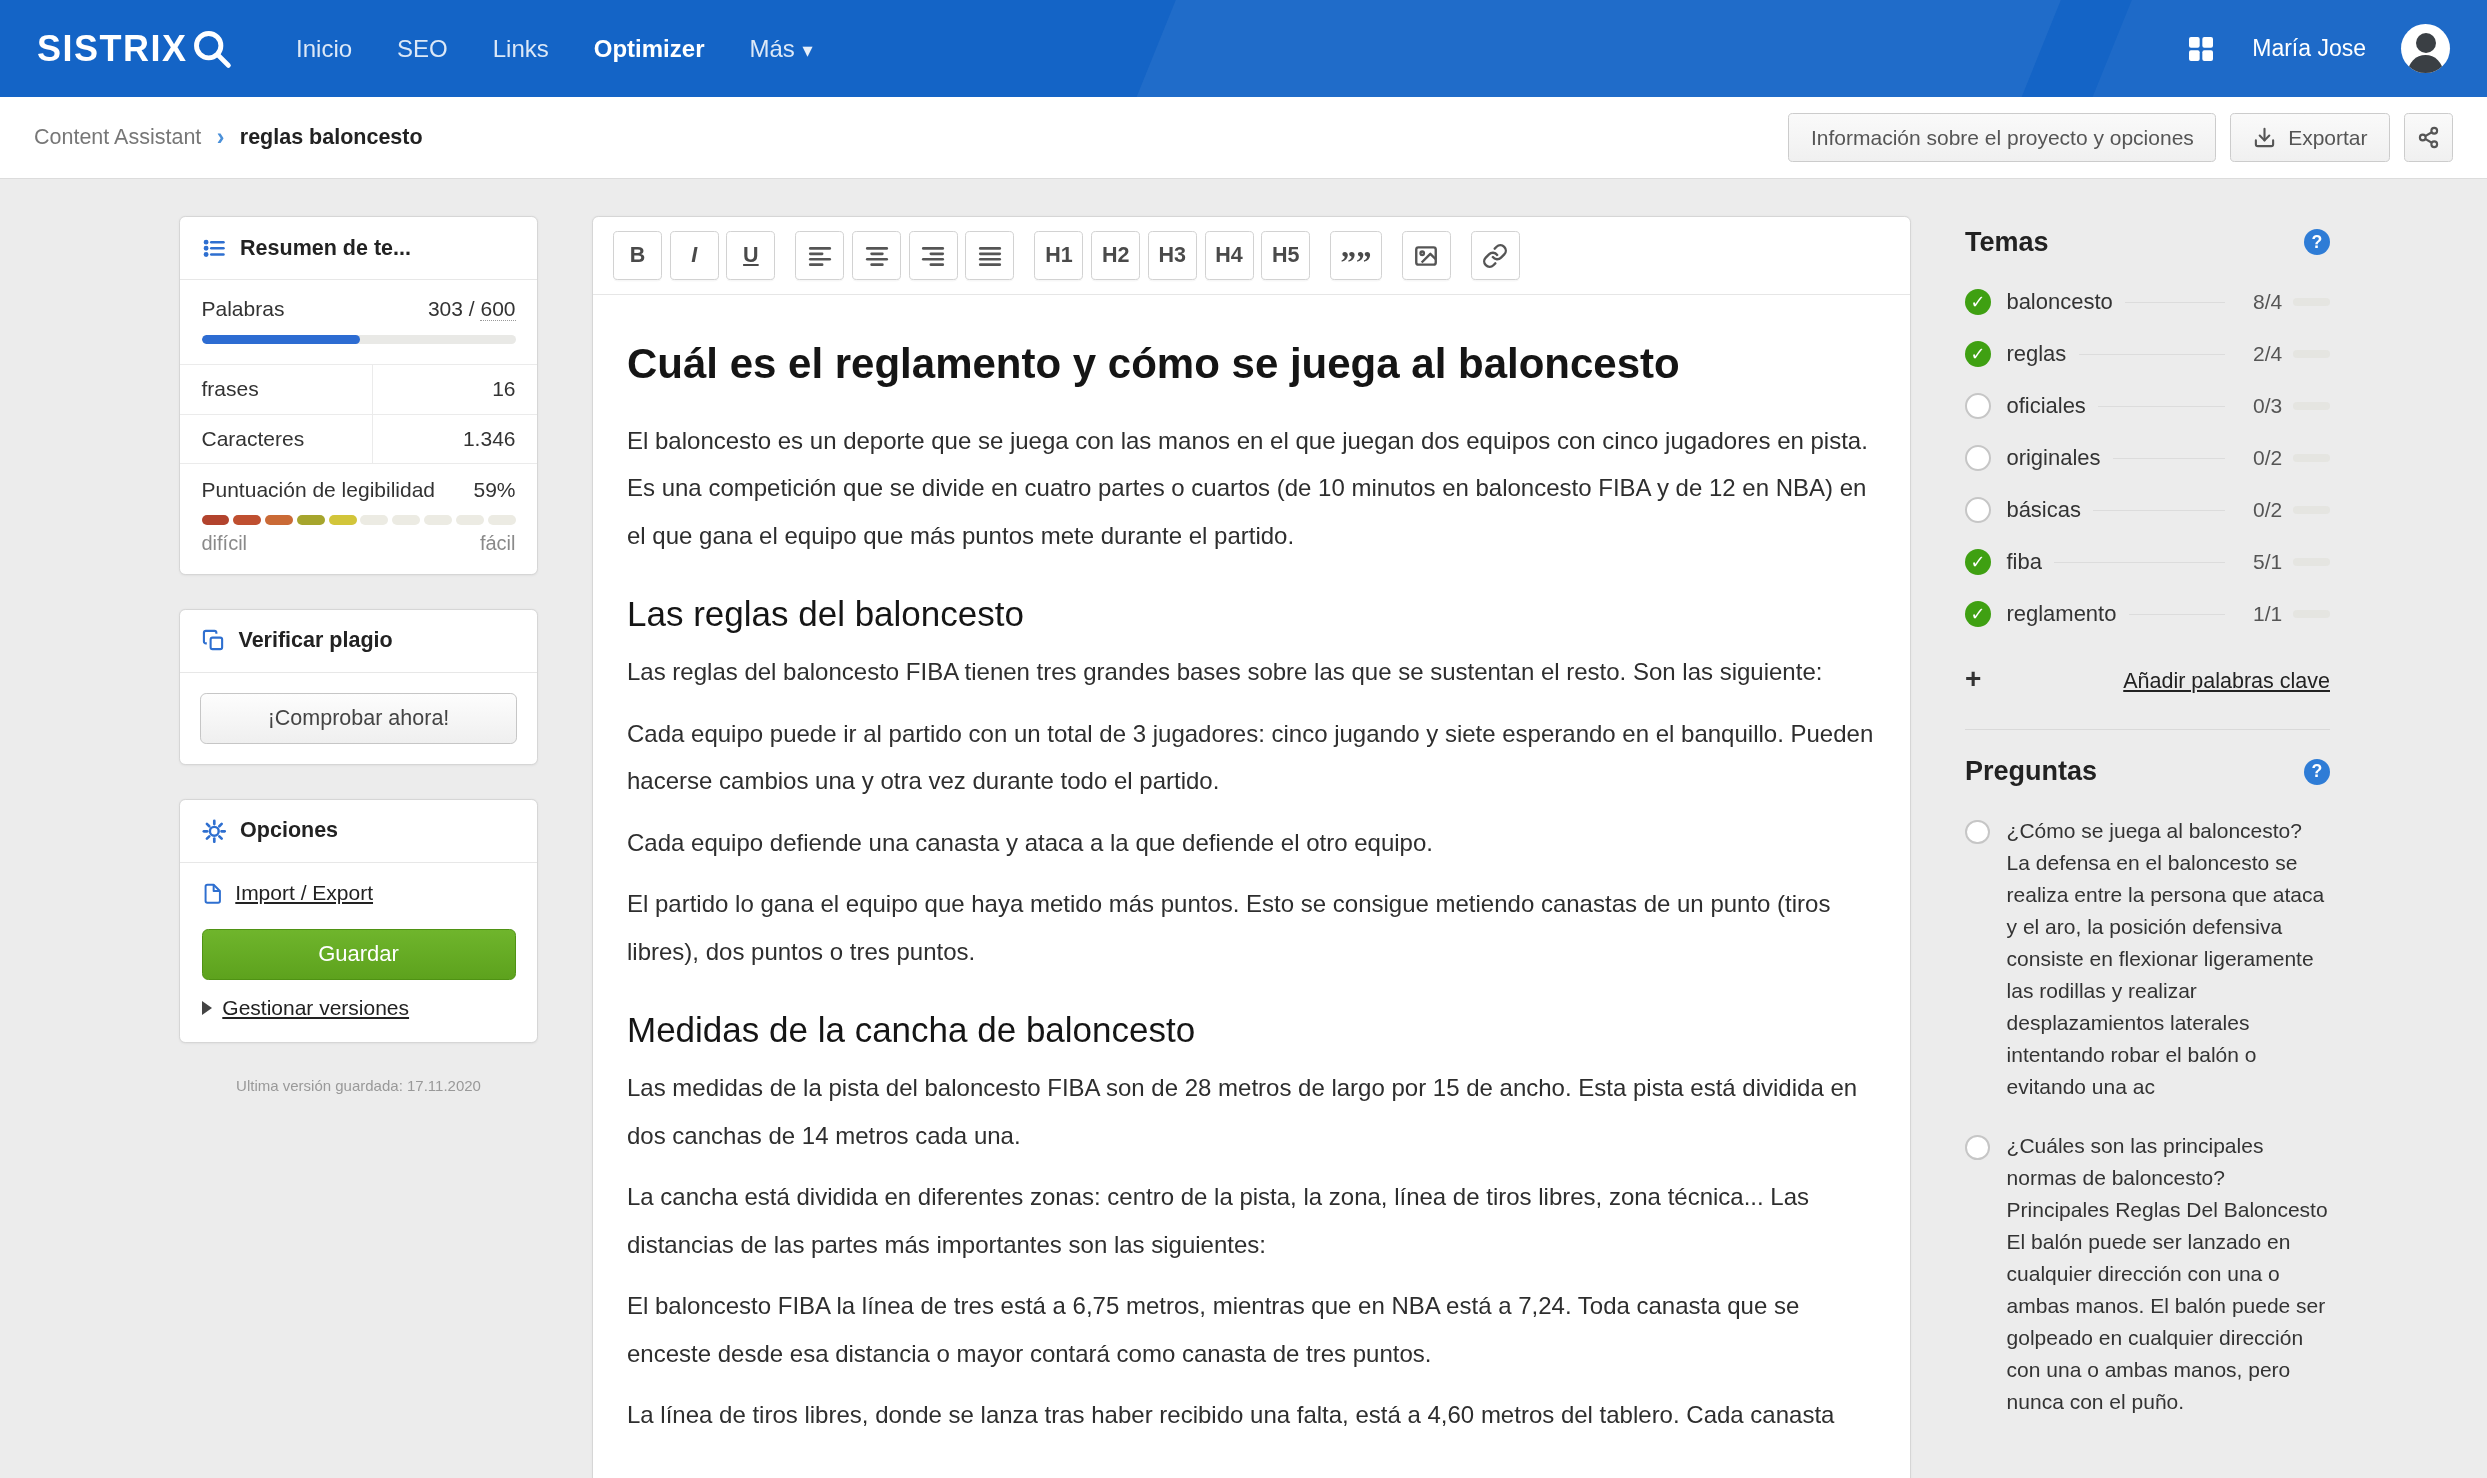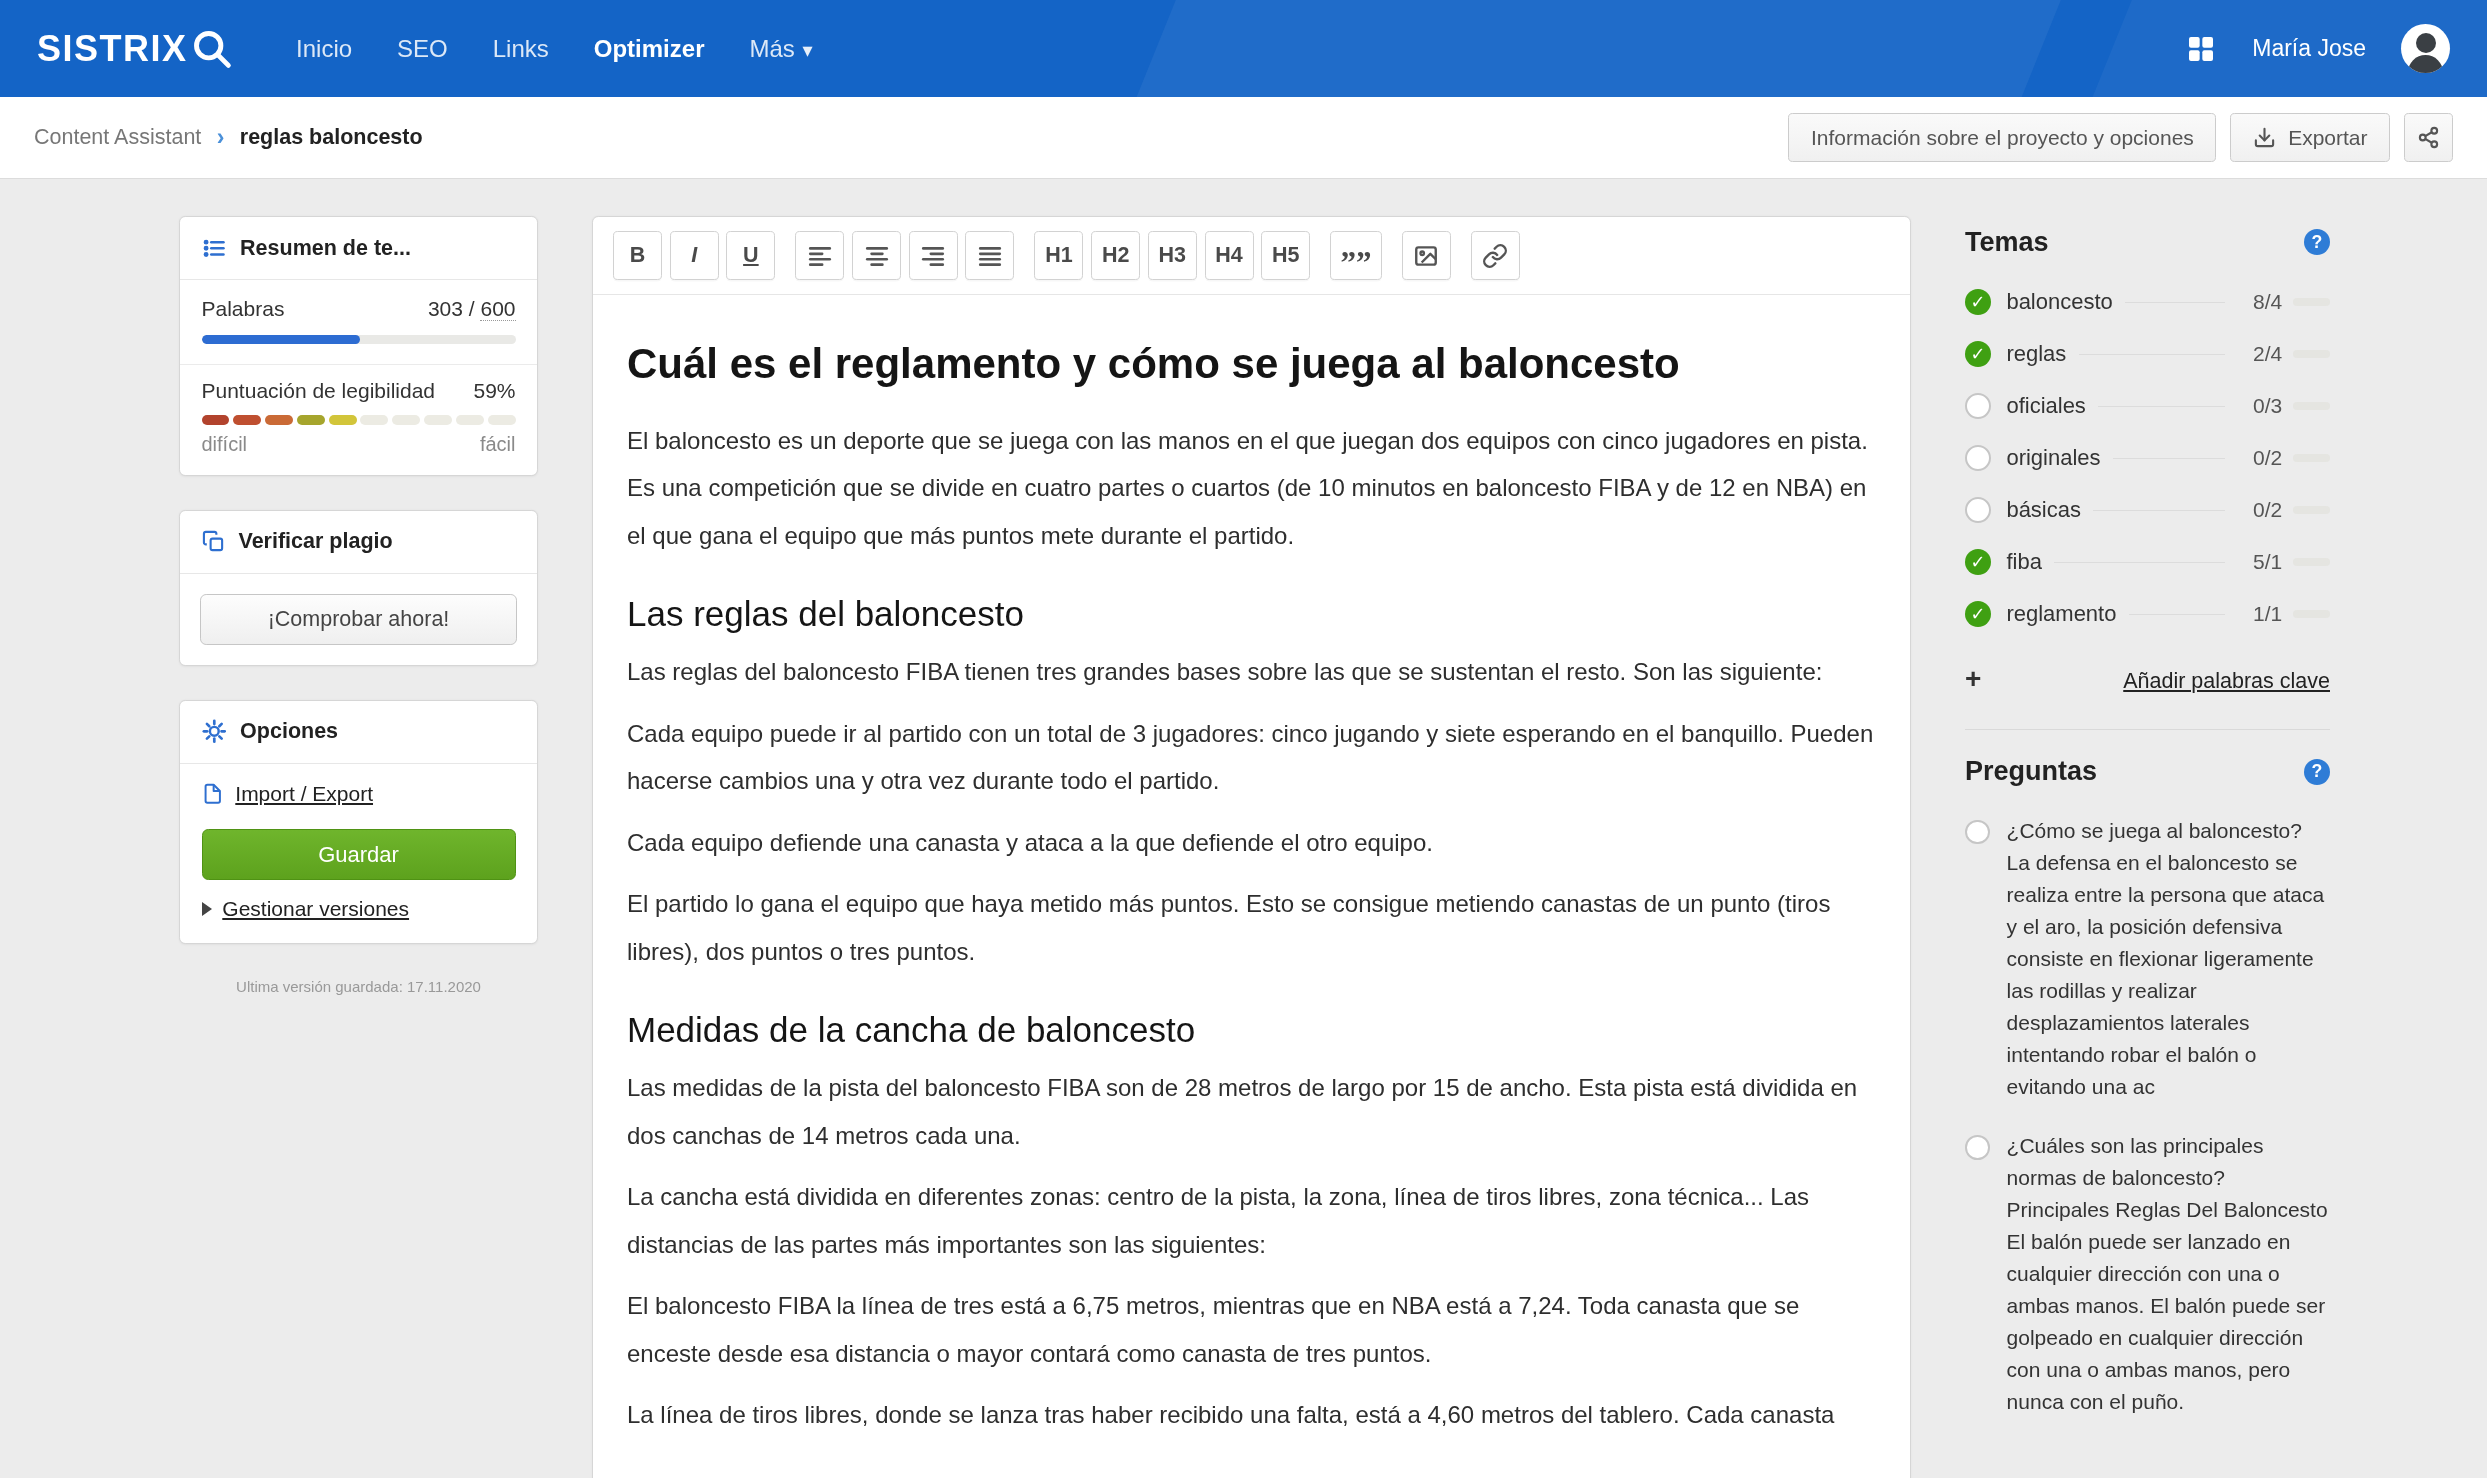--- a/index.html
+++ b/index.html
@@ -255,20 +255,32 @@
         <div class="kv-row">
           <span>Palabras</span>
           <span>
             <span>303</span><span> / </span><span class="target">600</span>
           </span>
         </div>
         <div class="progress">
           <div class="fill" style="width: 50.5%;"></div>
         </div>
       </div>
+      <div>
+
+          <div class="stat-row">
+            <div class="stat-label">frases</div>
+            <div class="stat-value">16</div>
+          </div>
+
+          <div class="stat-row">
+            <div class="stat-label">Caracteres</div>
+            <div class="stat-value">1.346</div>
+          </div>
+        </div>
       <div class="readability">
         <div class="kv-row">
           <span>Puntuación de legibilidad</span>
           <span>59%</span>
         </div>
         <div class="segments">
 
             <span class="seg" style="background: rgb(178, 67, 45);"></span>
 
             <span class="seg" style="background: rgb(191, 79, 48);"></span>

